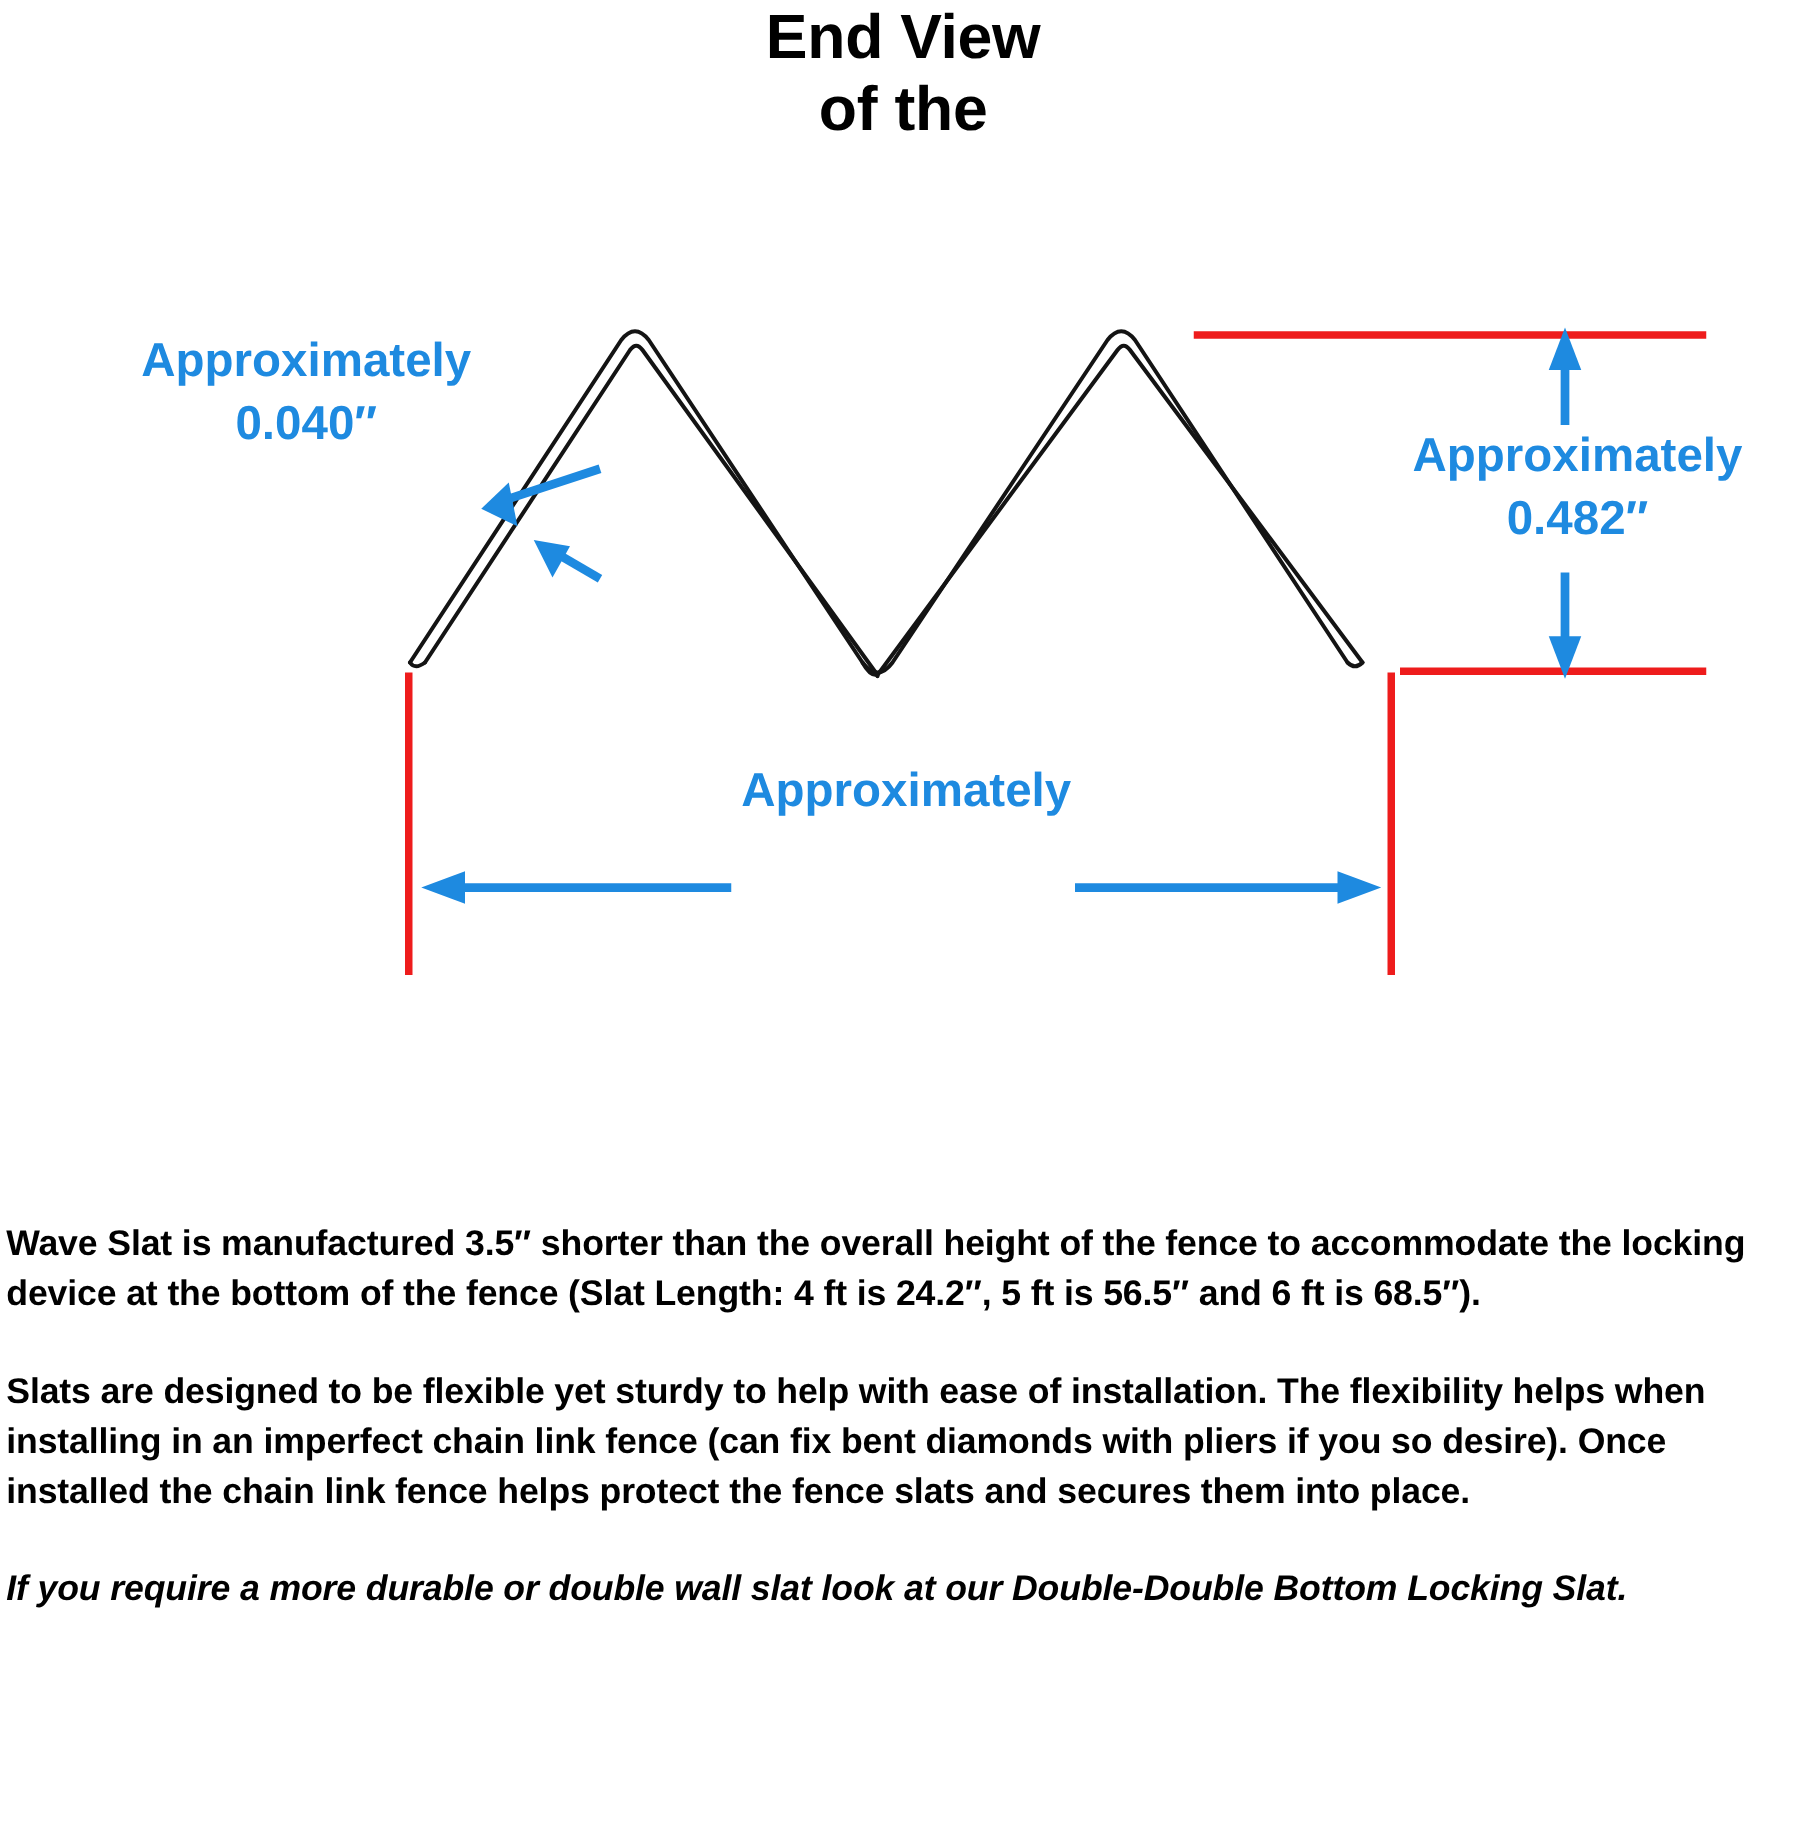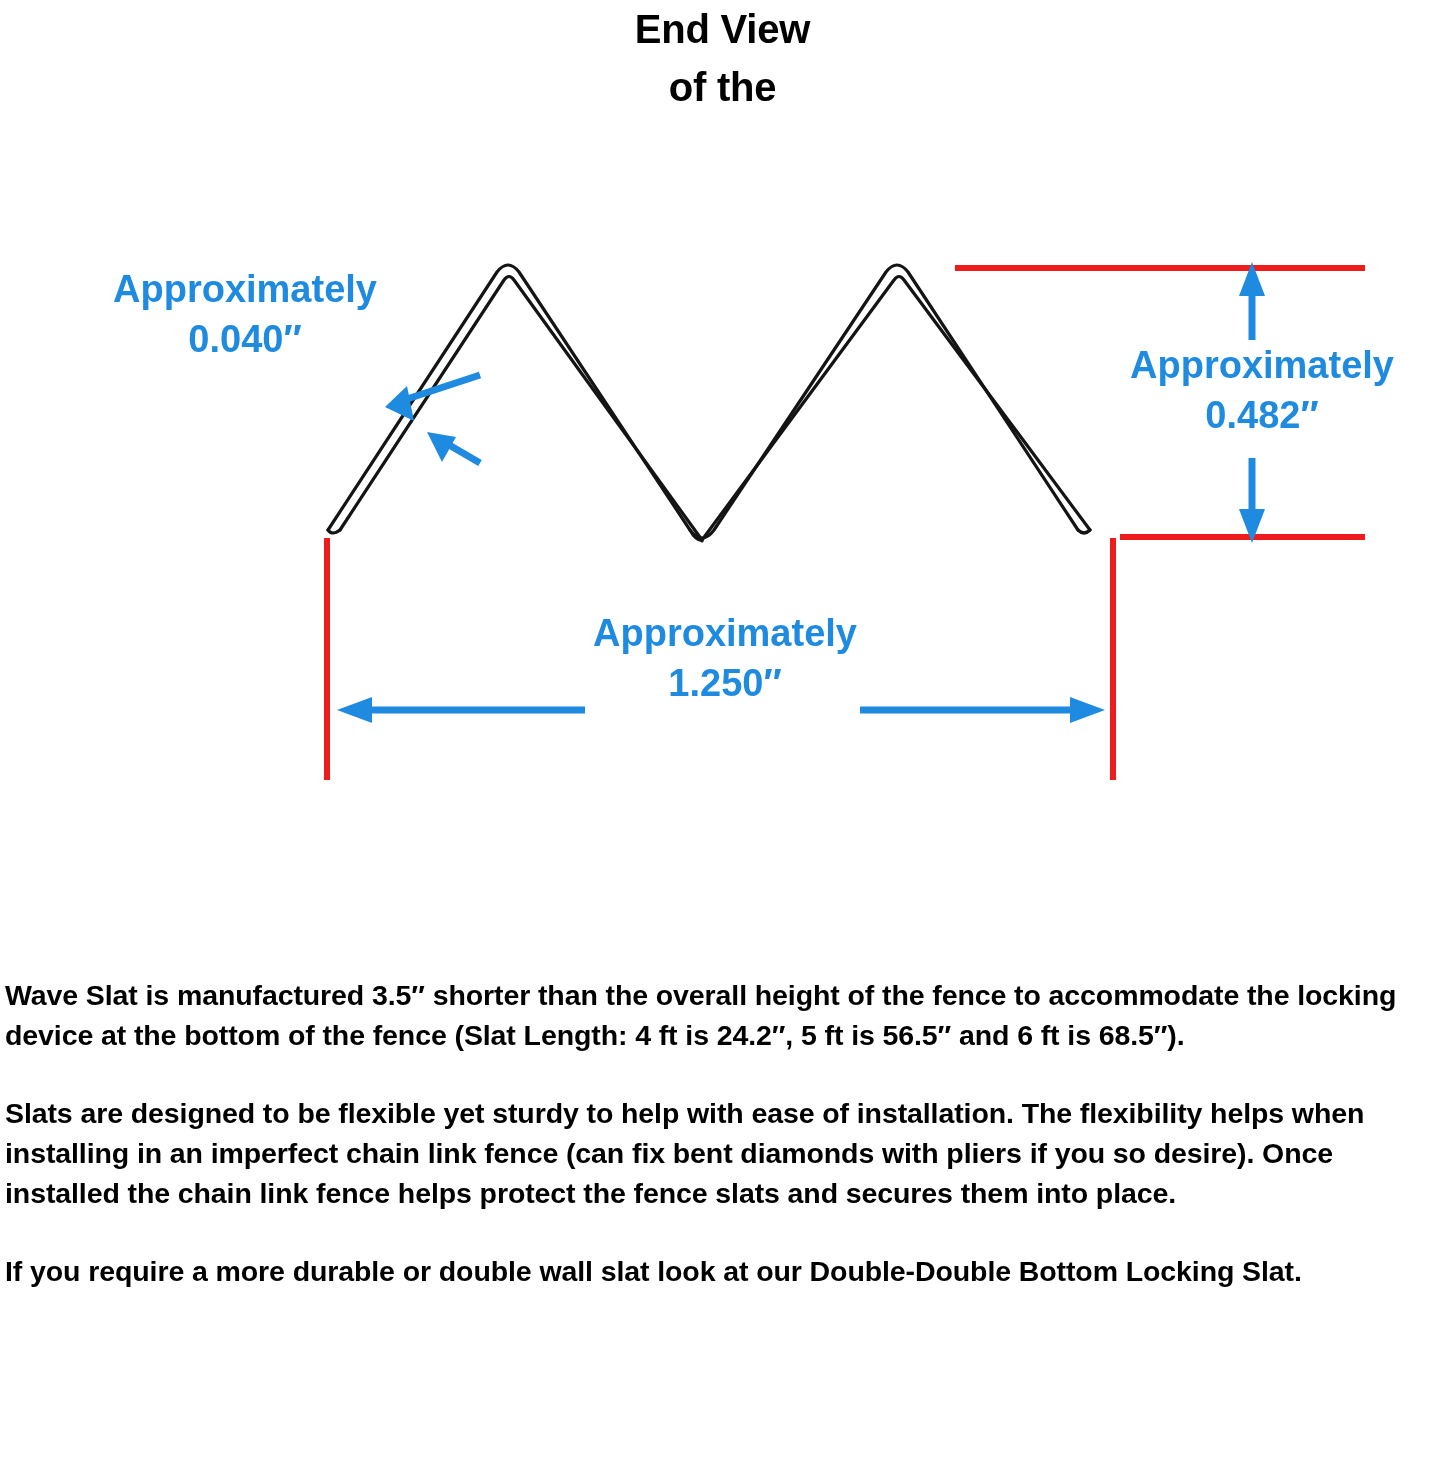--- a/index.html
+++ b/index.html
@@ -17,21 +17,21 @@
   }
 
   
   #title-block {
     position: absolute;
     top: 0;
     left: 0;
     width: 1445px;
     text-align: center;
     font-weight: bold;
-    font-size: 40px;
+    font-size: 50px;
     line-height: 58px;
     letter-spacing: -0.2px;
   }
   #title-block .title-line {
     display: block;
   }
 
   
   #diagram-area {
     position: absolute;
@@ -85,20 +85,21 @@
     font-weight: bold;
     font-size: 28.5px;
     line-height: 40px;
     letter-spacing: -0.1px;
   }
   #body-text p {
     margin: 0 0 38px 0;
   }
   #body-text p:last-child {
     margin-bottom: 0;
+    font-style: italic;
   }
 </style>
 </head>
 <body>
 
 <div id="title-block">
   <span class="title-line">End View</span>
   <span class="title-line">of the</span>
 </div>
 
@@ -156,21 +157,20 @@
     <span>0.040″</span>
   </div>
 
   <div class="dim-label" id="label-height">
     <span>Approximately</span><br>
     <span>0.482″</span>
   </div>
 
   <div class="dim-label" id="label-width">
     <span>Approximately</span>
-    <span class="w-line2">1.250″</span>
   </div>
 </div>
 
 <div id="body-text">
   <p>Wave Slat is manufactured 3.5″ shorter than the overall height of the fence to accommodate the locking device at the bottom of the fence (Slat Length: 4 ft is 24.2″, 5 ft is 56.5″ and 6 ft is 68.5″).</p>
   <p>Slats are designed to be flexible yet sturdy to help with ease of installation. The flexibility helps when installing in an imperfect chain link fence (can fix bent diamonds with pliers if you so desire). Once installed the chain link fence helps protect the fence slats and secures them into place.</p>
   <p>If you require a more durable or double wall slat look at our Double-Double Bottom Locking Slat.</p>
 </div>
 
 </body></html>

